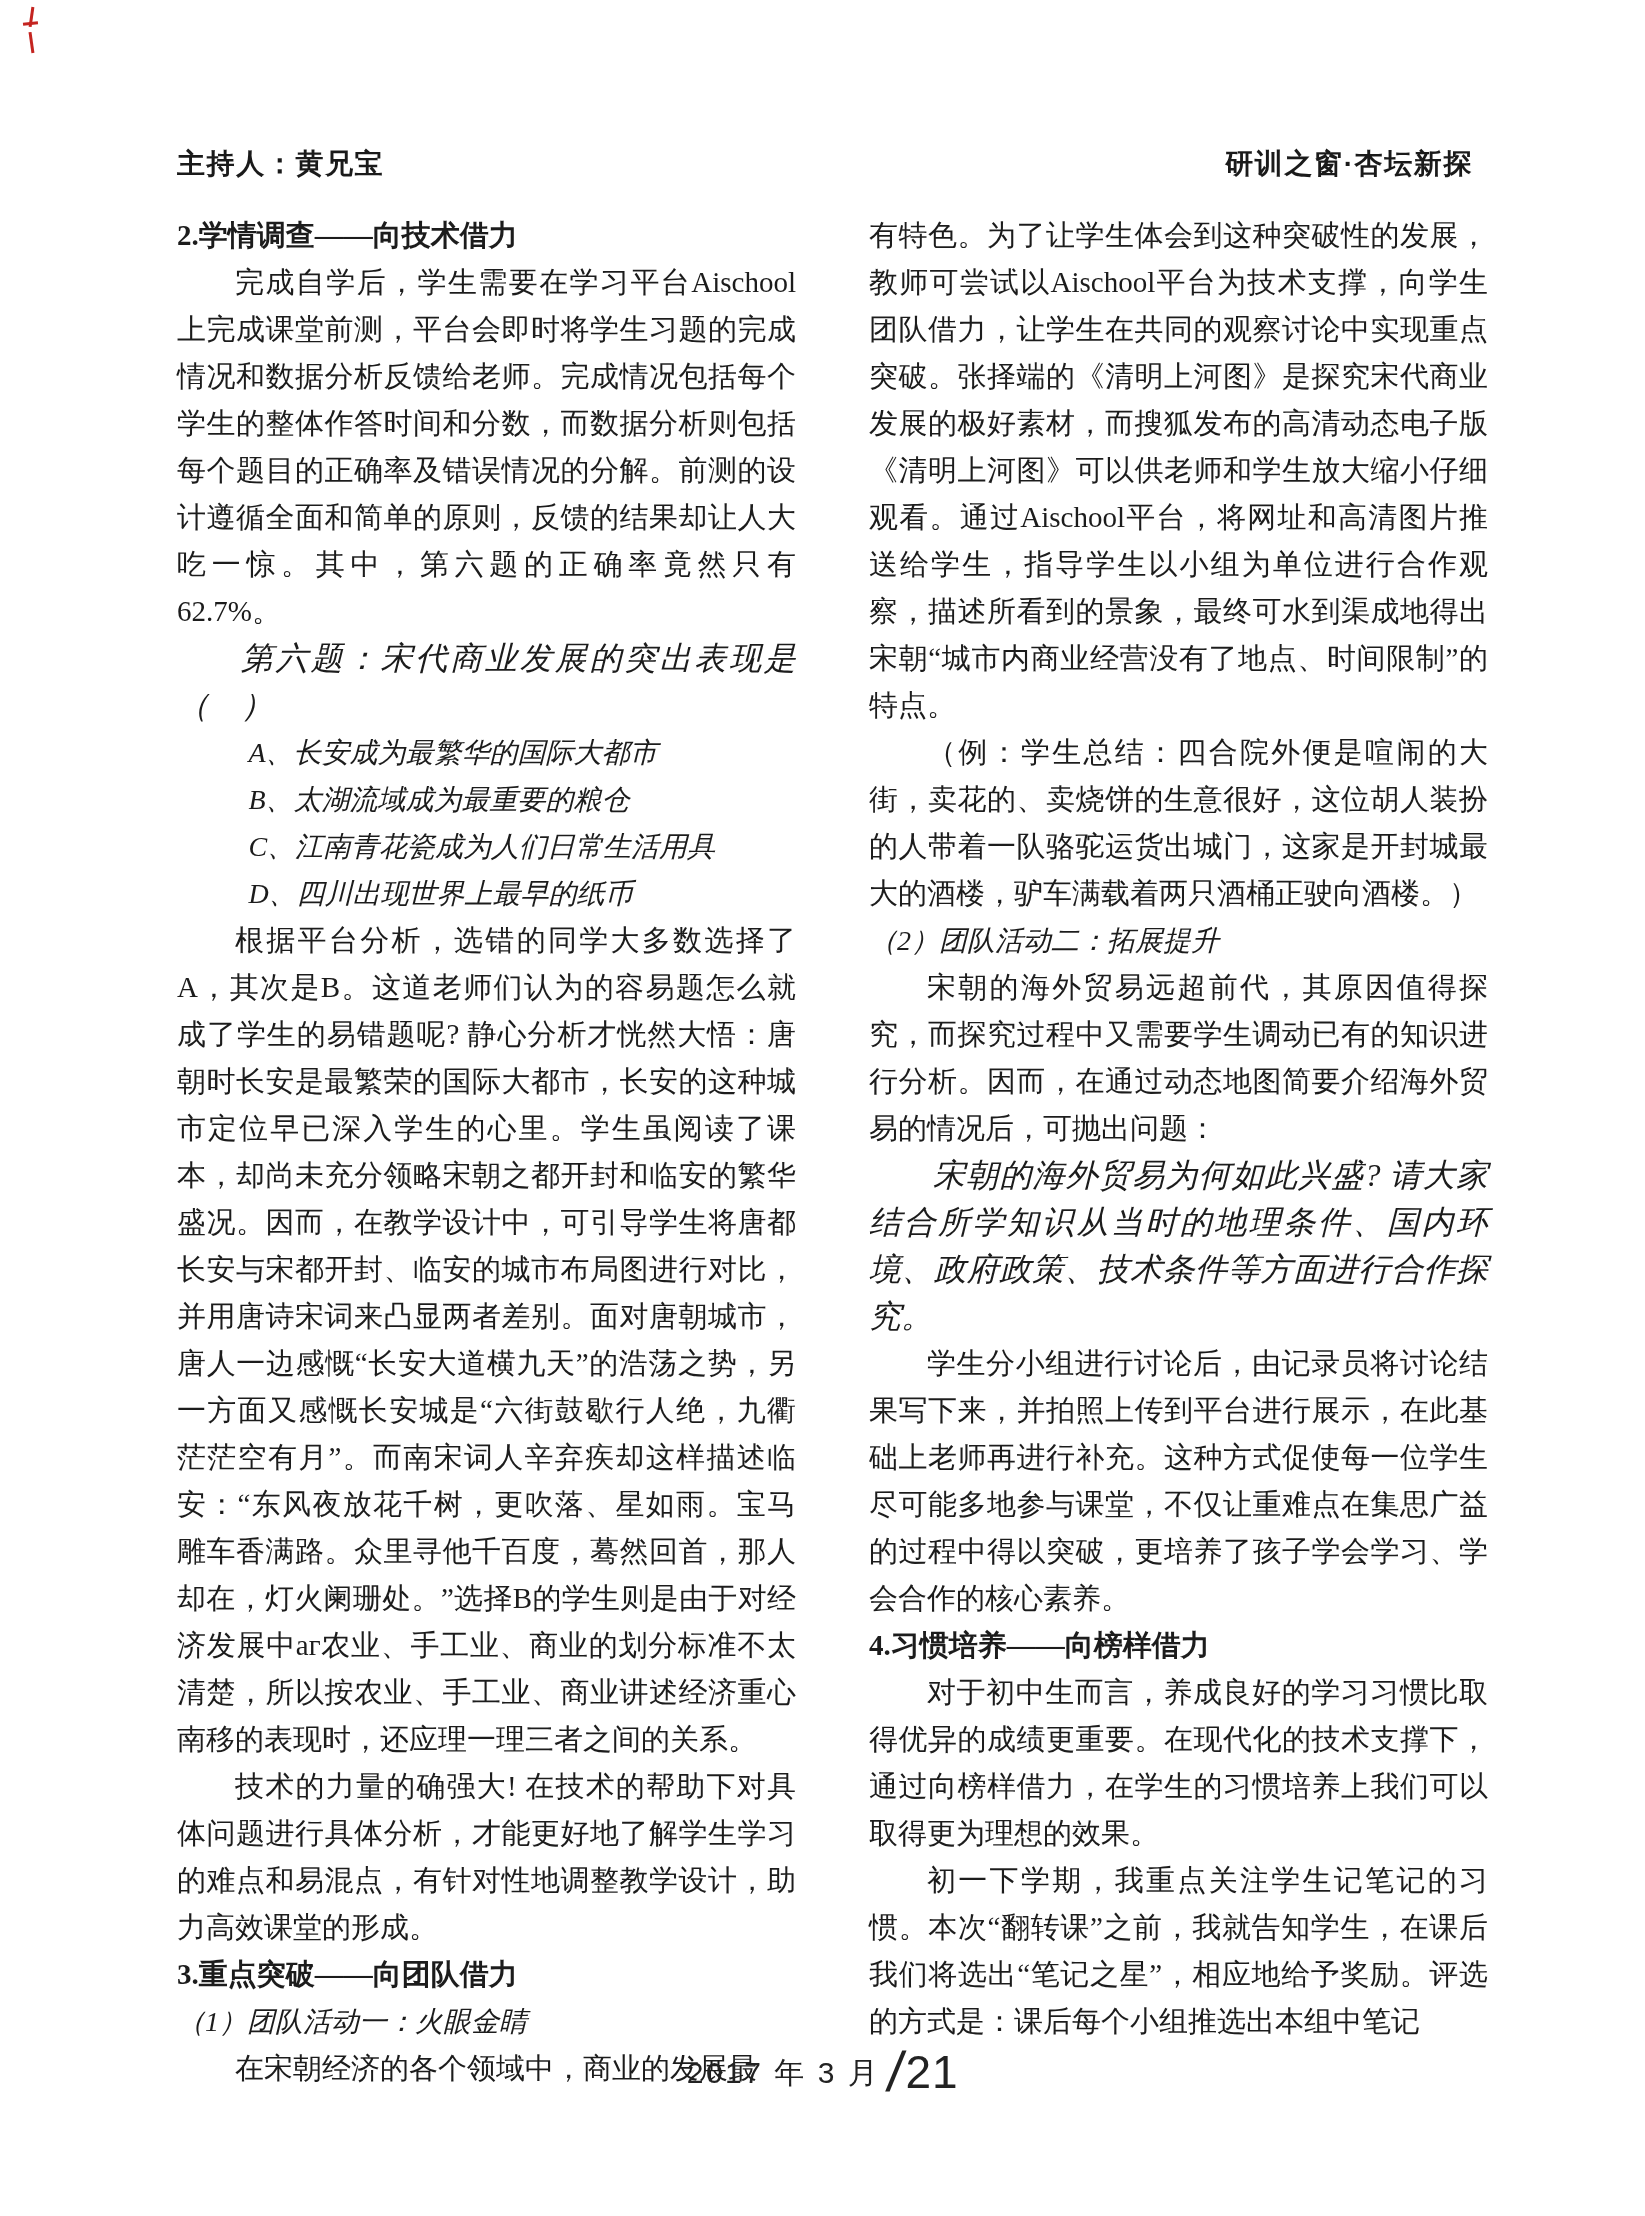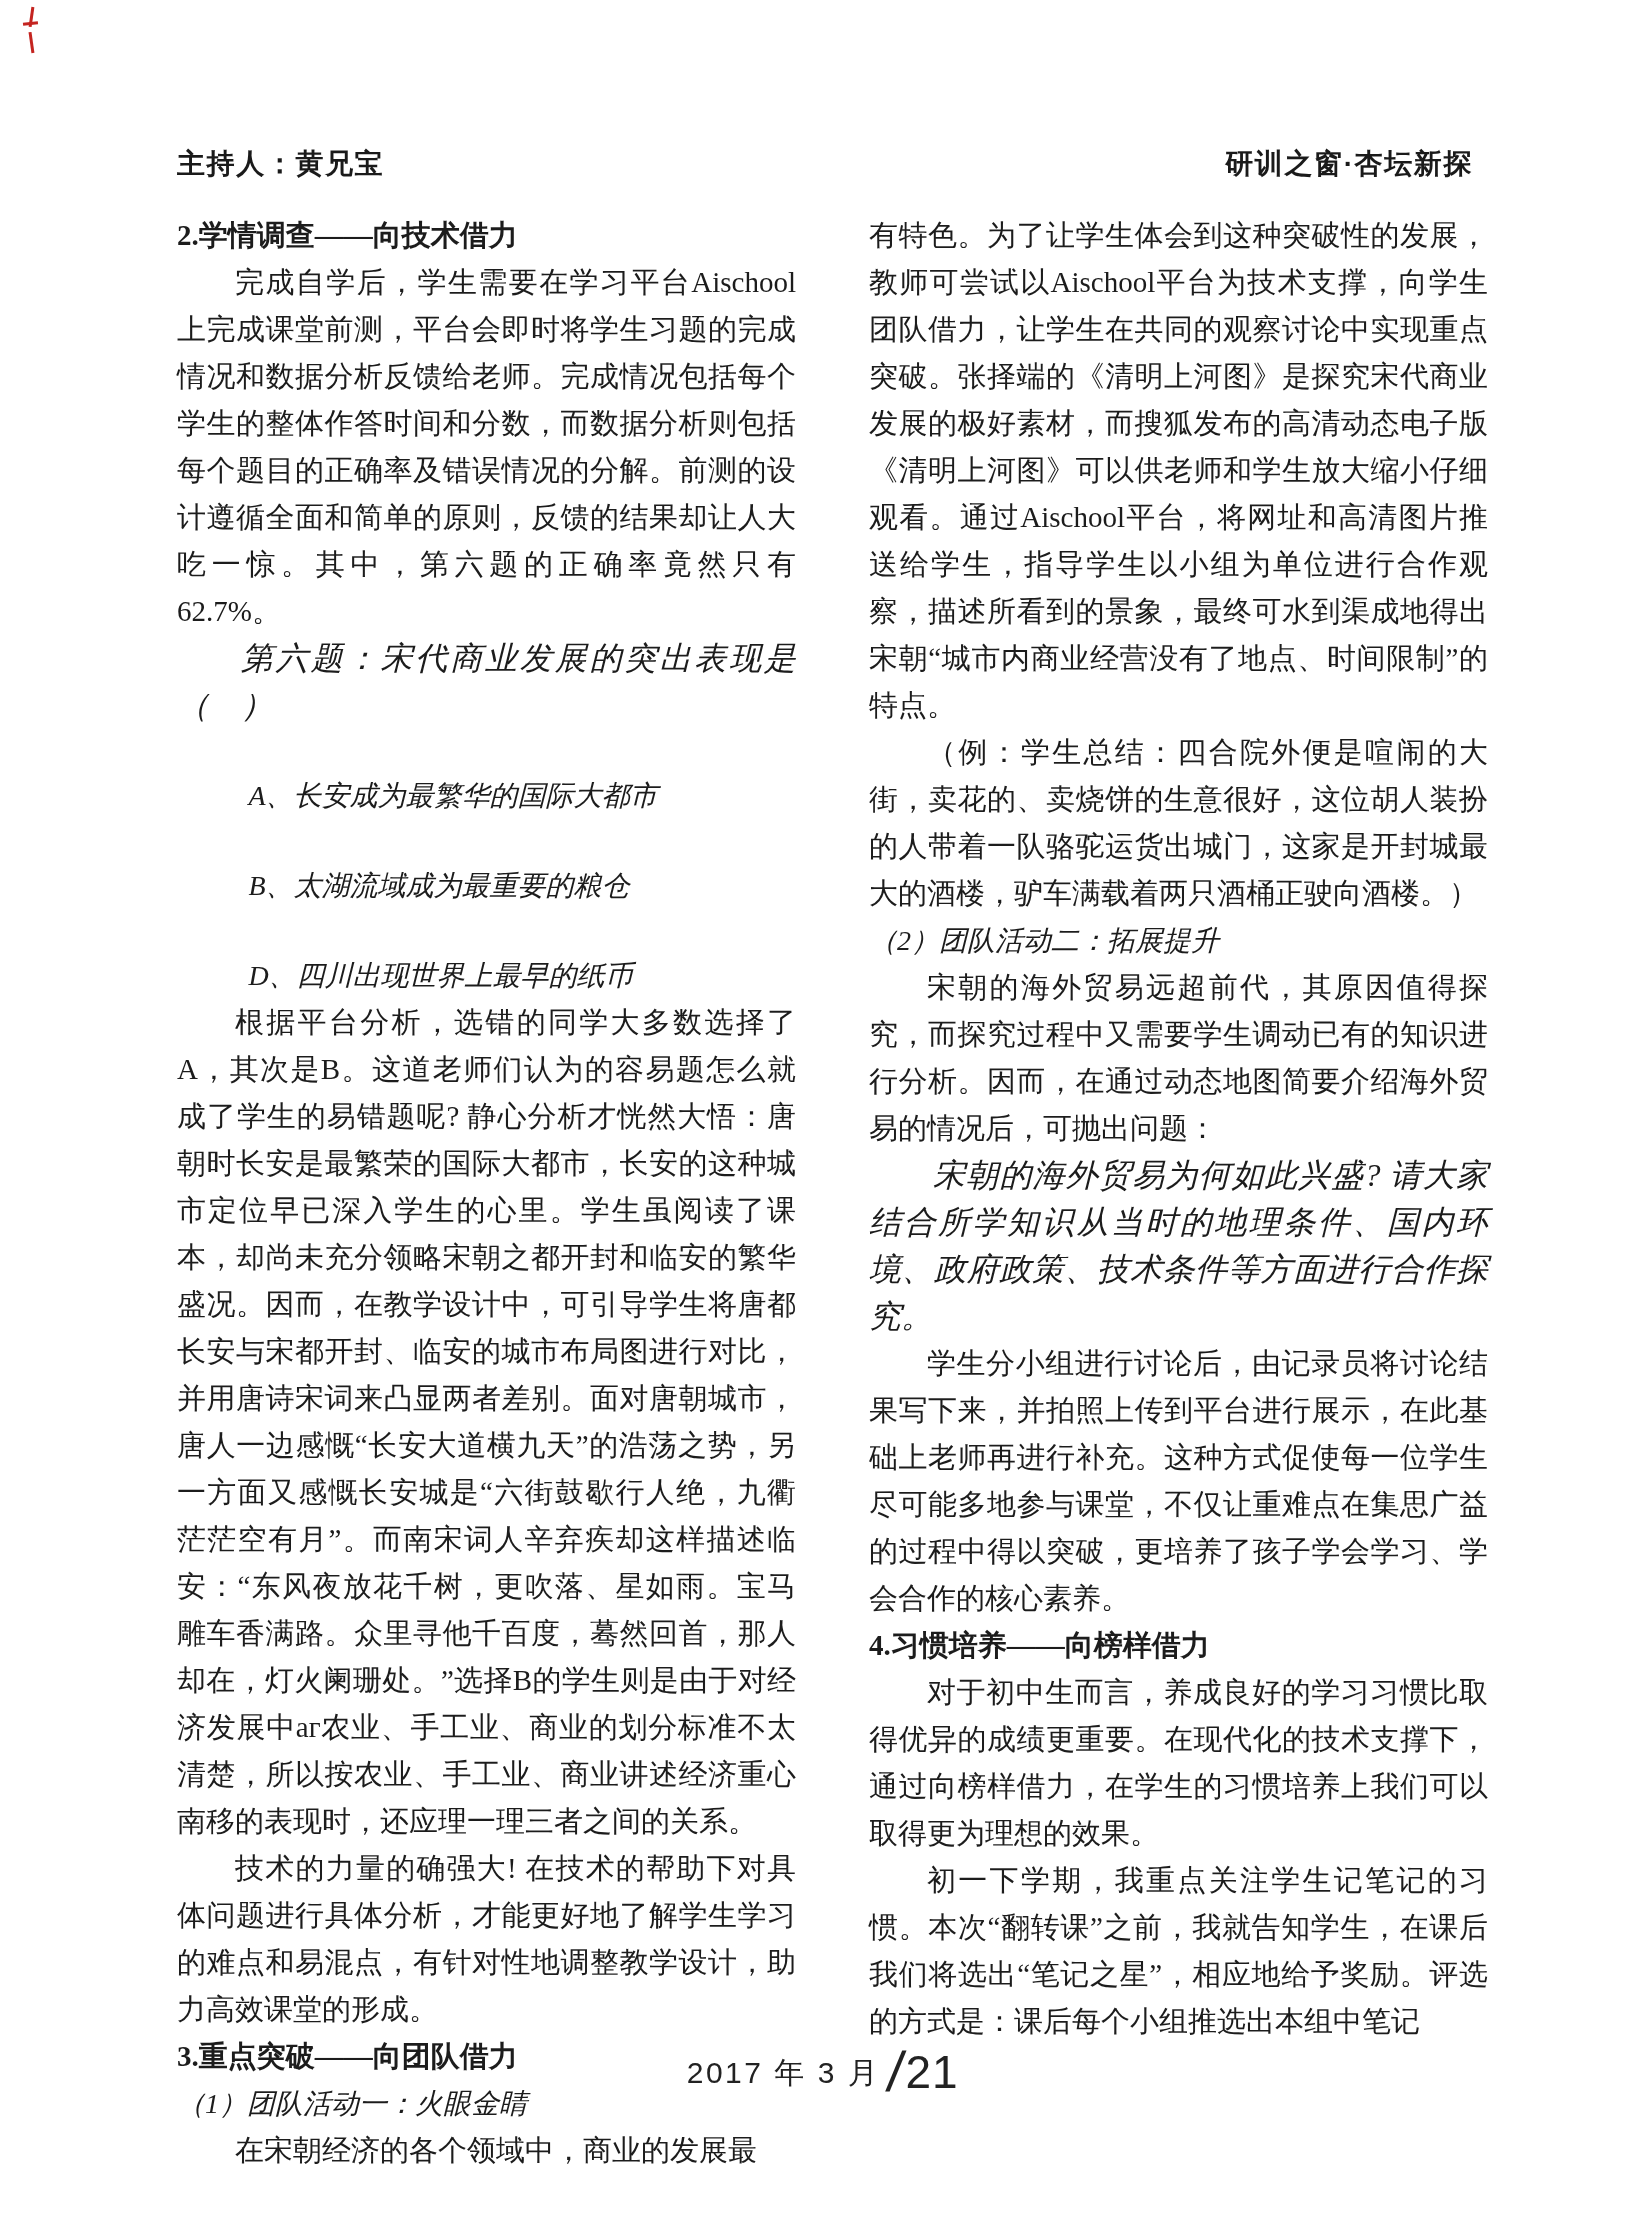--- a/index.html
+++ b/index.html
@@ -69,21 +69,20 @@
   p.kai-sub{
     font-style:italic;
     font-size:28px;
     text-indent:0;
   }
   p.kai-option{
     font-style:italic;
     font-size:28px;
     text-indent:2.55em;
     text-align:left;
-    margin-top:43px;
   }
   
   .footer{
     position:absolute;
     top:2045px;
     left:0;
     width:1645px;
     text-align:center;
     font-family:"Liberation Sans","DejaVu Sans",sans-serif;
     color:#222;
@@ -125,20 +124,21 @@
     <span>主持人：黄兄宝</span>
     <span>研训之窗·杏坛新探</span>
   </div>
 
   <div class="col" id="col-left">
       <p class="heading">2.学情调查——向技术借力</p>
       <p class="para">完成自学后，学生需要在学习平台Aischool上完成课堂前测，平台会即时将学生习题的完成情况和数据分析反馈给老师。完成情况包括每个学生的整体作答时间和分数，而数据分析则包括每个题目的正确率及错误情况的分解。前测的设计遵循全面和简单的原则，反馈的结果却让人大吃一惊。其中，第六题的正确率竟然只有62.7%。</p>
       <p class="kai">第六题：宋代商业发展的突出表现是（　）</p>
       <p class="kai-option">A、长安成为最繁华的国际大都市</p>
       <p class="kai-option">B、太湖流域成为最重要的粮仓</p>
+      <p class="kai-option">C、江南青花瓷成为人们日常生活用具</p>
       <p class="kai-option">D、四川出现世界上最早的纸币</p>
       <p class="para">根据平台分析，选错的同学大多数选择了A，其次是B。这道老师们认为的容易题怎么就成了学生的易错题呢? 静心分析才恍然大悟：唐朝时长安是最繁荣的国际大都市，长安的这种城市定位早已深入学生的心里。学生虽阅读了课本，却尚未充分领略宋朝之都开封和临安的繁华盛况。因而，在教学设计中，可引导学生将唐都长安与宋都开封、临安的城市布局图进行对比，并用唐诗宋词来凸显两者差别。面对唐朝城市，唐人一边感慨“长安大道横九天”的浩荡之势，另一方面又感慨长安城是“六街鼓歇行人绝，九衢茫茫空有月”。而南宋词人辛弃疾却这样描述临安：“东风夜放花千树，更吹落、星如雨。宝马雕车香满路。众里寻他千百度，蓦然回首，那人却在，灯火阑珊处。”选择B的学生则是由于对经济发展中аг农业、手工业、商业的划分标准不太清楚，所以按农业、手工业、商业讲述经济重心南移的表现时，还应理一理三者之间的关系。</p>
       <p class="para">技术的力量的确强大! 在技术的帮助下对具体问题进行具体分析，才能更好地了解学生学习的难点和易混点，有针对性地调整教学设计，助力高效课堂的形成。</p>
       <p class="heading">3.重点突破——向团队借力</p>
       <p class="kai-sub">（1）团队活动一：火眼金睛</p>
       <p class="para">在宋朝经济的各个领域中，商业的发展最</p>
     </div>
   <div class="col" id="col-right">
       <p class="para-flush">有特色。为了让学生体会到这种突破性的发展，教师可尝试以Aischool平台为技术支撑，向学生团队借力，让学生在共同的观察讨论中实现重点突破。张择端的《清明上河图》是探究宋代商业发展的极好素材，而搜狐发布的高清动态电子版《清明上河图》可以供老师和学生放大缩小仔细观看。通过Aischool平台，将网址和高清图片推送给学生，指导学生以小组为单位进行合作观察，描述所看到的景象，最终可水到渠成地得出宋朝“城市内商业经营没有了地点、时间限制”的特点。</p>
       <p class="para">（例：学生总结：四合院外便是喧闹的大街，卖花的、卖烧饼的生意很好，这位胡人装扮的人带着一队骆驼运货出城门，这家是开封城最大的酒楼，驴车满载着两只酒桶正驶向酒楼。）</p>

